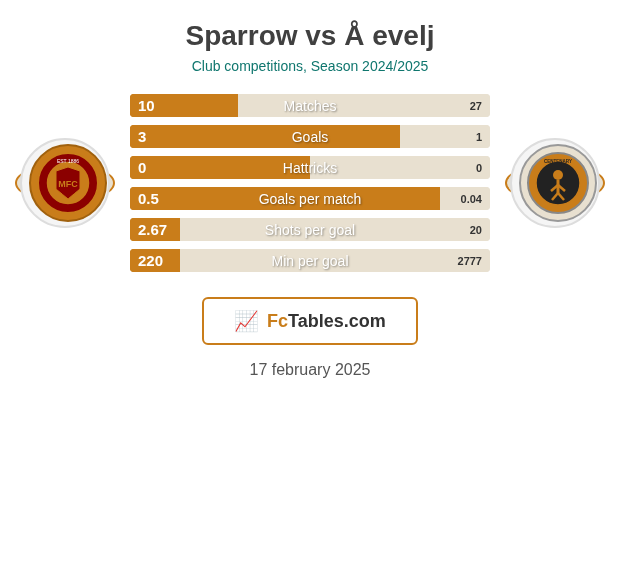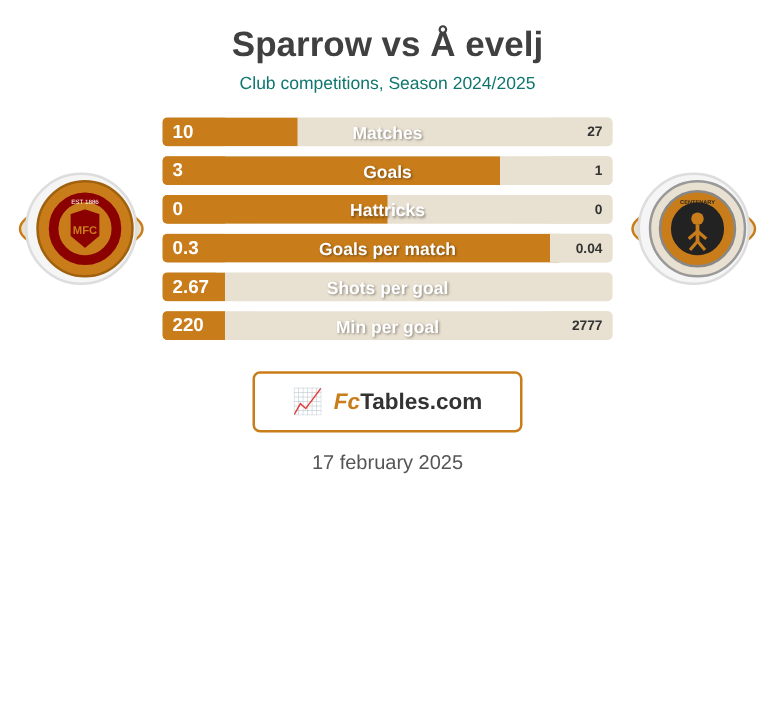--- a/index.html
+++ b/index.html
@@ -96,21 +96,21 @@
       font-size: 11px;
       min-width: 50px;
       justify-content: flex-end;
       z-index: 2;
     }
     .stat-label {
       position: absolute;
       left: 50%;
       transform: translateX(-50%);
       color: #fff;
-      font-weight: bold;
+      font-weight: normal;
       font-size: 14px;
       z-index: 3;
       white-space: nowrap;
       text-shadow: 1px 1px 2px rgba(0,0,0,0.4);
     }
     .stat-bar-fill {
       position: absolute;
       left: 0;
       height: 100%;
       background: #c97d1a;
@@ -127,21 +127,21 @@
       gap: 8px;
     }
     .fctables-badge .chart-icon {
       font-size: 20px;
     }
     .fctables-badge .brand-text {
       font-size: 18px;
       font-weight: bold;
       color: #333;
     }
-    .brand-fc { color: #c97d1a; font-weight: bold; font-style: italic; }
+    .brand-fc { color: #c97d1a; font-weight: bold; }
     .date-text {
       margin-top: 16px;
       font-size: 16px;
       color: #555;
     }
 
     
     .motherwell-logo {
       width: 80px;
       height: 80px;
@@ -202,28 +202,29 @@
         <div class="stat-right-val">1</div>
       </div>
       <div class="stat-row">
         <div class="stat-bar-fill" style="width: 50%;"></div>
         <div class="stat-left-val">0</div>
         <div class="stat-label">Hattricks</div>
         <div class="stat-right-val">0</div>
       </div>
       <div class="stat-row">
         <div class="stat-bar-fill" style="width: 88%;"></div>
-        <div class="stat-left-val">0.3</div>
+        <div class="stat-left-val">0.5</div>
         <div class="stat-label">Goals per match</div>
         <div class="stat-right-val">0.04</div>
       </div>
       <div class="stat-row">
         <div class="stat-bar-fill" style="width: 12%;"></div>
         <div class="stat-left-val">2.67</div>
         <div class="stat-label">Shots per goal</div>
+        <div class="stat-right-val">20</div>
       </div>
       <div class="stat-row">
         <div class="stat-bar-fill" style="width: 14%;"></div>
         <div class="stat-left-val">220</div>
         <div class="stat-label">Min per goal</div>
         <div class="stat-right-val">2777</div>
       </div>
     </div>
 
   <div class="team-oval oval-right"></div>

